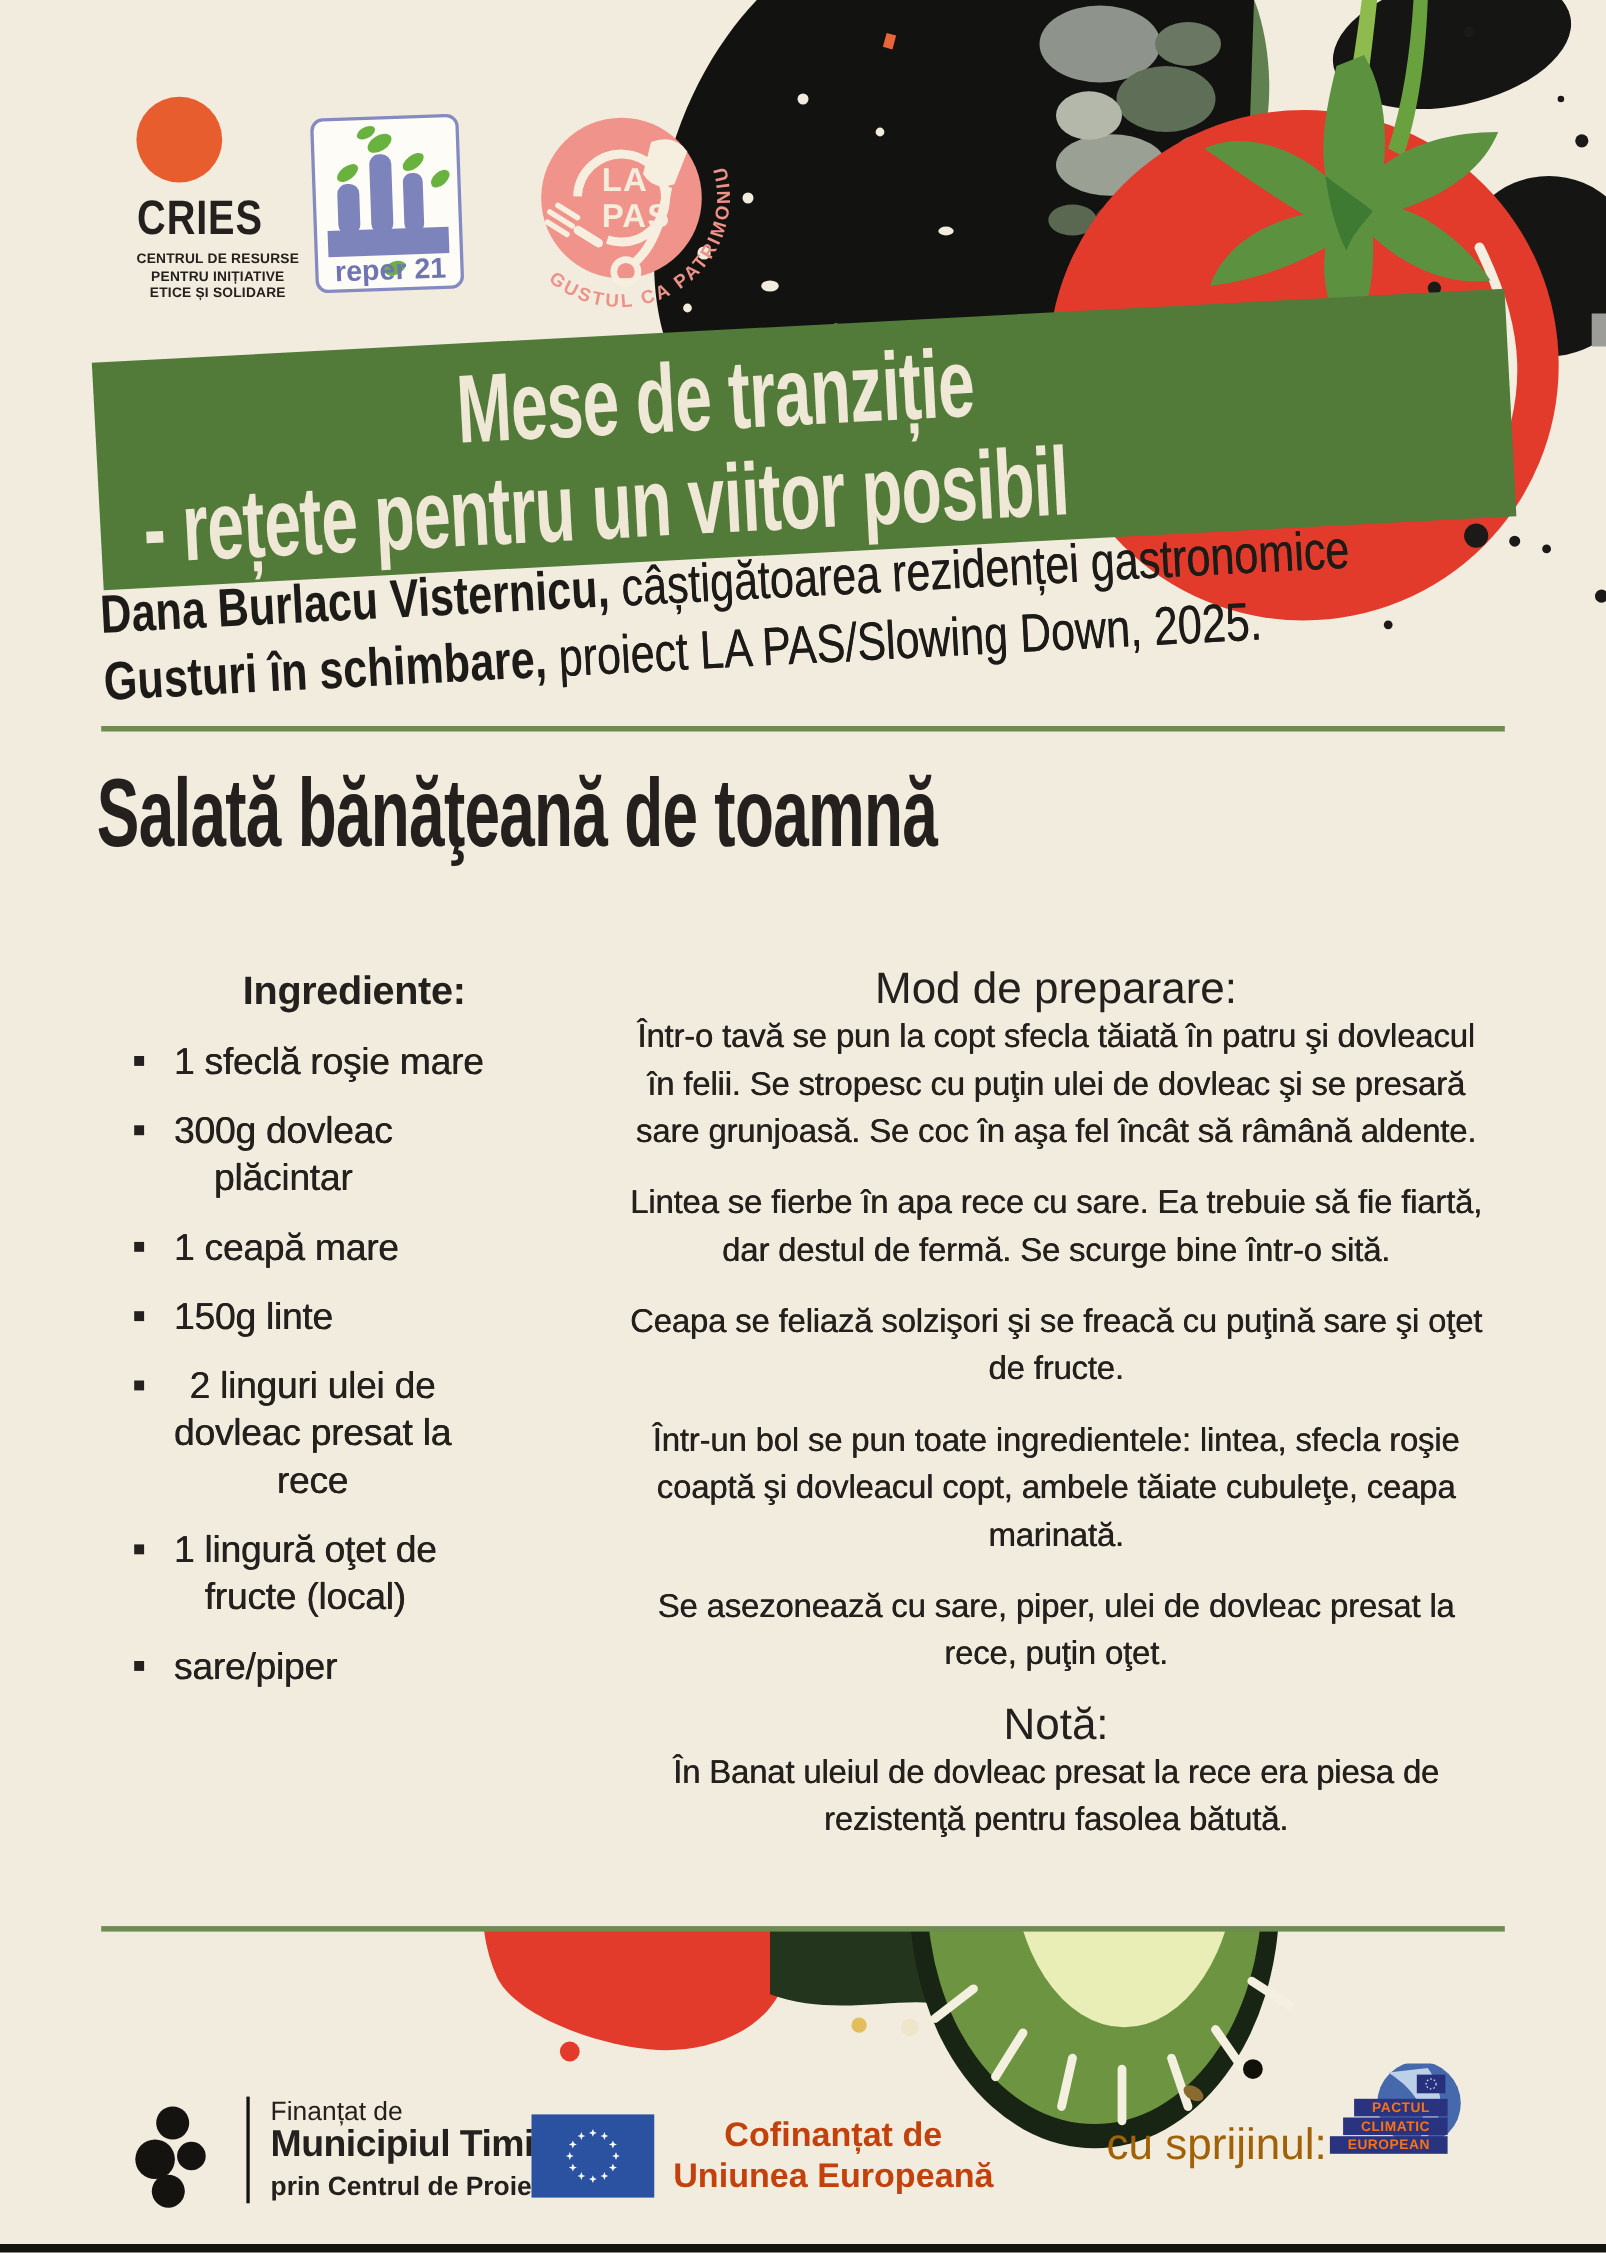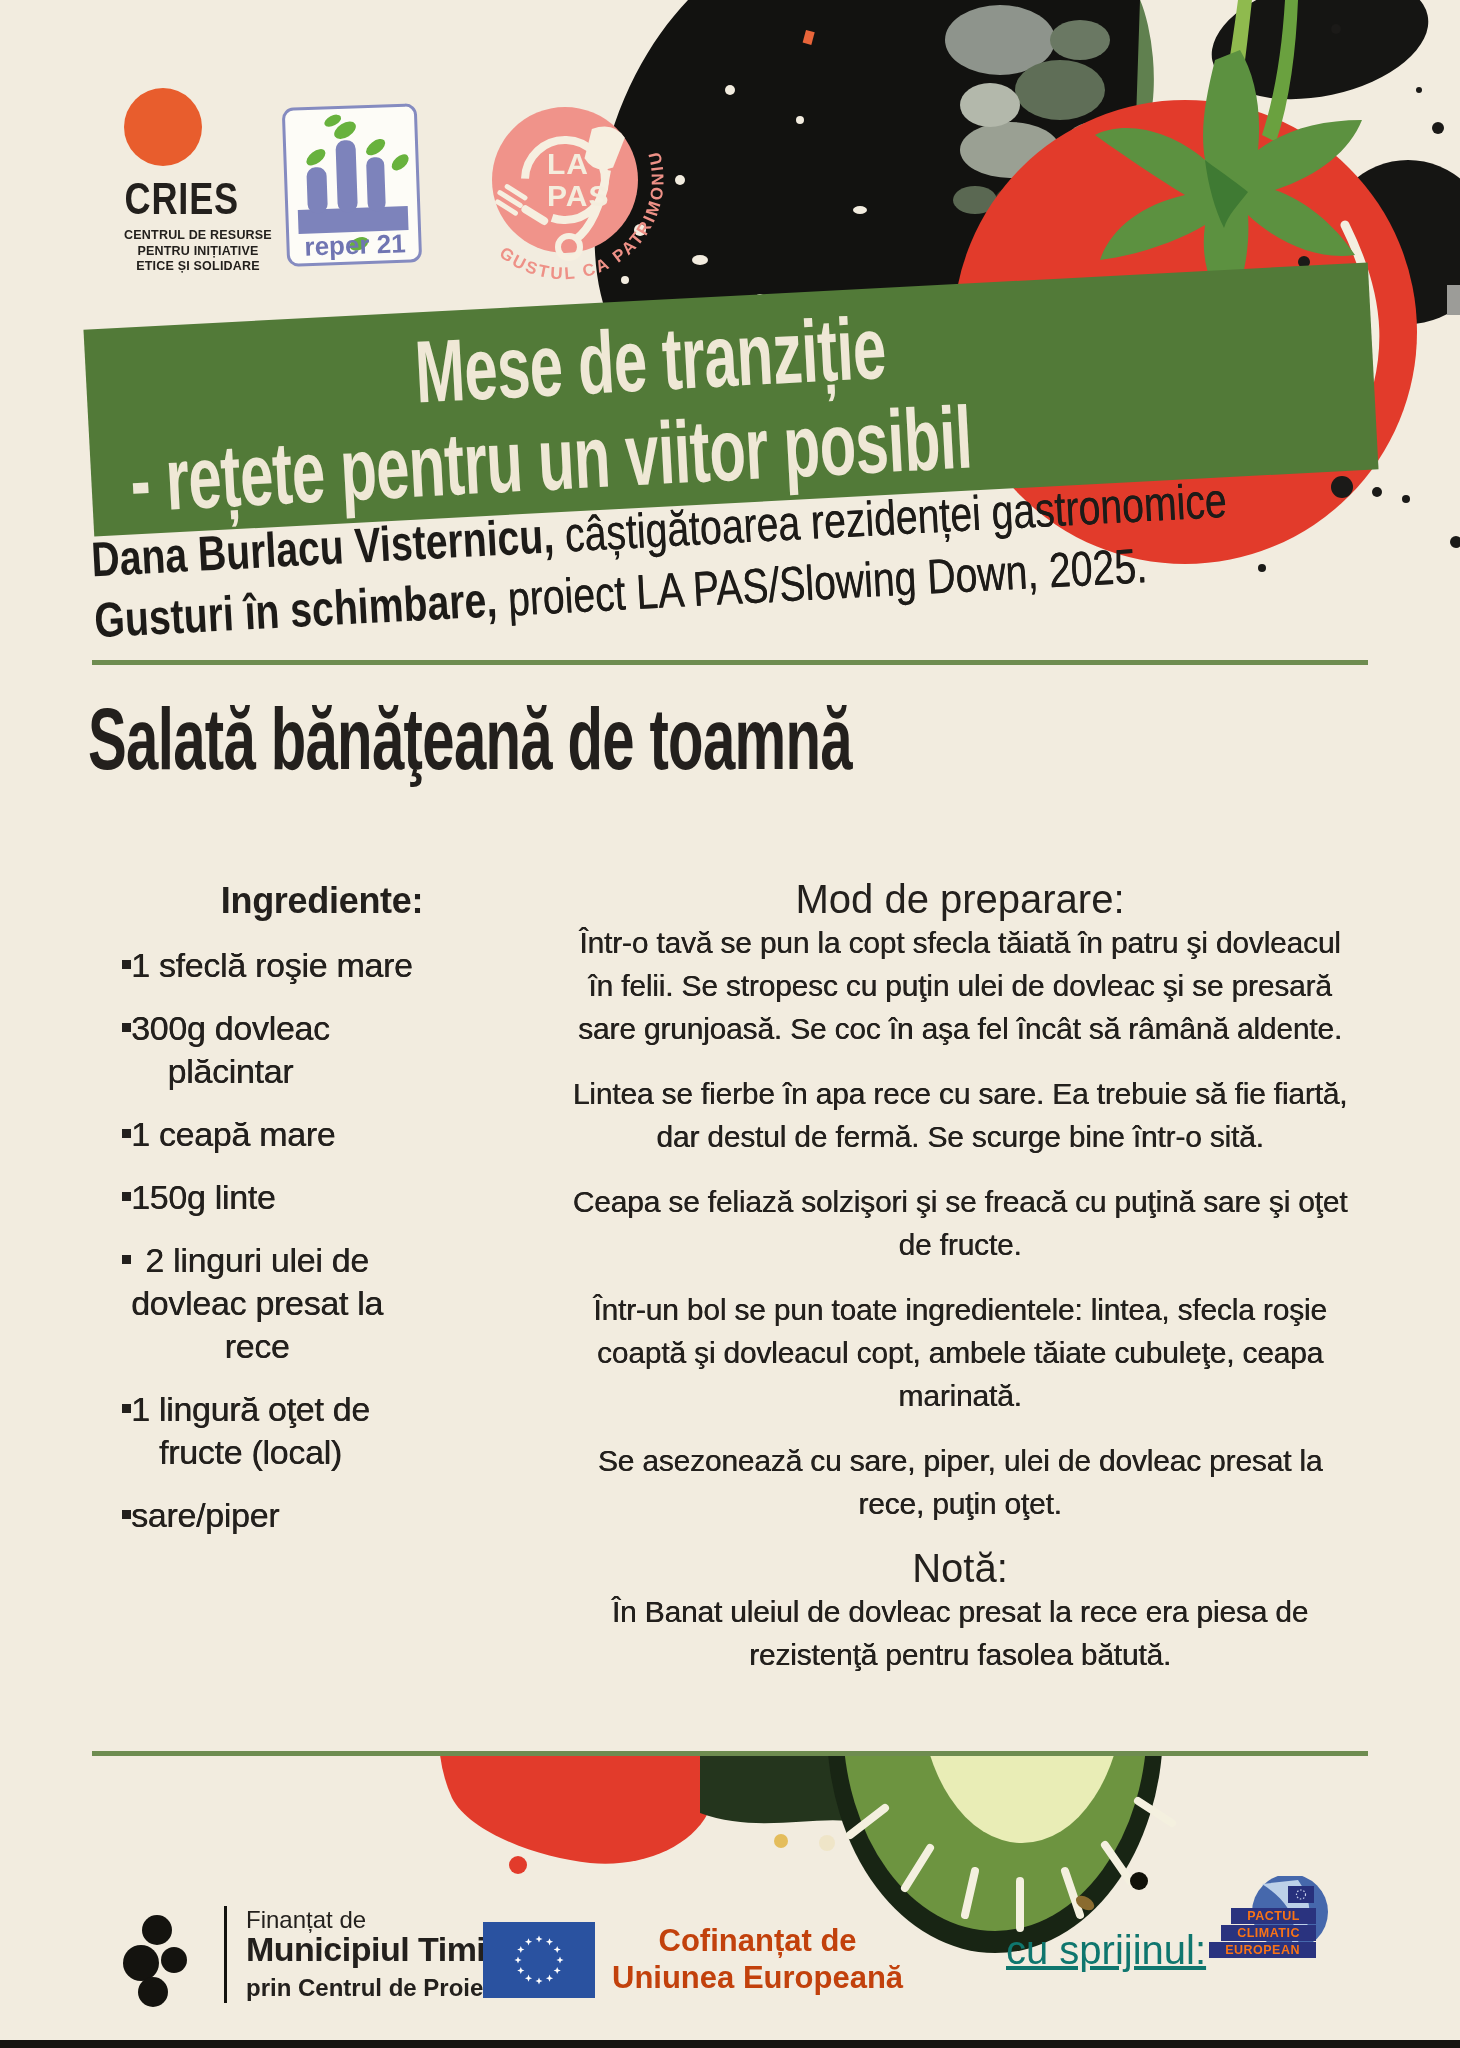--- a/index.html
+++ b/index.html
@@ -33,36 +33,36 @@
   .d1{top:660px;}
   .d2{top:1751px;}
 
   .title{left:88px;top:688px;font-size:88px;font-weight:700;letter-spacing:-1px;white-space:nowrap;margin:0;z-index:3;}
   .title .condense{transform:scaleX(.66);}
 
   
   .ing{left:122px;top:878px;width:400px;}
   .ing h2{font-size:36px;line-height:46px;margin:0 0 14px 0;font-weight:700;letter-spacing:-.3px;}
   .ing ul{list-style:none;margin:0;padding:0;}
-  .ing li{display:flex;margin-bottom:3px;margin-top:20px;}
+  .ing li{display:flex;gap:27px;margin-bottom:3px;margin-top:20px;}
   .ing .sq{flex:0 0 auto;width:9px;height:9px;background:#23201d;margin-top:16px;}
   .ing .txt{font-size:34px;line-height:43px;white-space:pre-line;letter-spacing:-.3px;}
 
   
   .met{left:530px;top:878px;width:860px;}
   .met h2{font-size:40px;line-height:43px;margin:0;font-weight:400;}
   .met p{font-size:30px;line-height:43px;margin:0 0 22px 0;white-space:pre-line;letter-spacing:-.2px;}
 
   
   .fund-t1{left:246px;top:1906px;font-size:24px;}
   .fund-t2{left:246px;top:1930px;font-size:34px;font-weight:700;letter-spacing:-.5px;}
   .fund-t3{left:246px;top:1974px;font-size:24px;font-weight:700;}
   .vrule{left:224px;top:1906px;width:3px;height:97px;background:#14130f;}
   .eu-t{left:612px;top:1922px;font-size:31px;line-height:37px;font-weight:700;color:#c2410c;}
-  .support{left:1006px;top:1928px;font-size:40px;color:#0f766e;text-decoration:underline;}
+  .support{left:1006px;top:1928px;font-size:40px;color:#a16207;}
   .pact-box{right:144px;background:#2a337f;color:#f97316;font-size:12.5px;font-weight:700;
             letter-spacing:.5px;padding:1px 16px;z-index:4;}
   .bottom-bar{left:0;top:2040px;width:1460px;height:8px;background:#15130f;z-index:6;}
 </style>
 </head>
 <body>
 
 <div class="page">
 
   <svg class="abs art" style="top:0;" width="1460" height="640" viewBox="0 0 1460 640">

